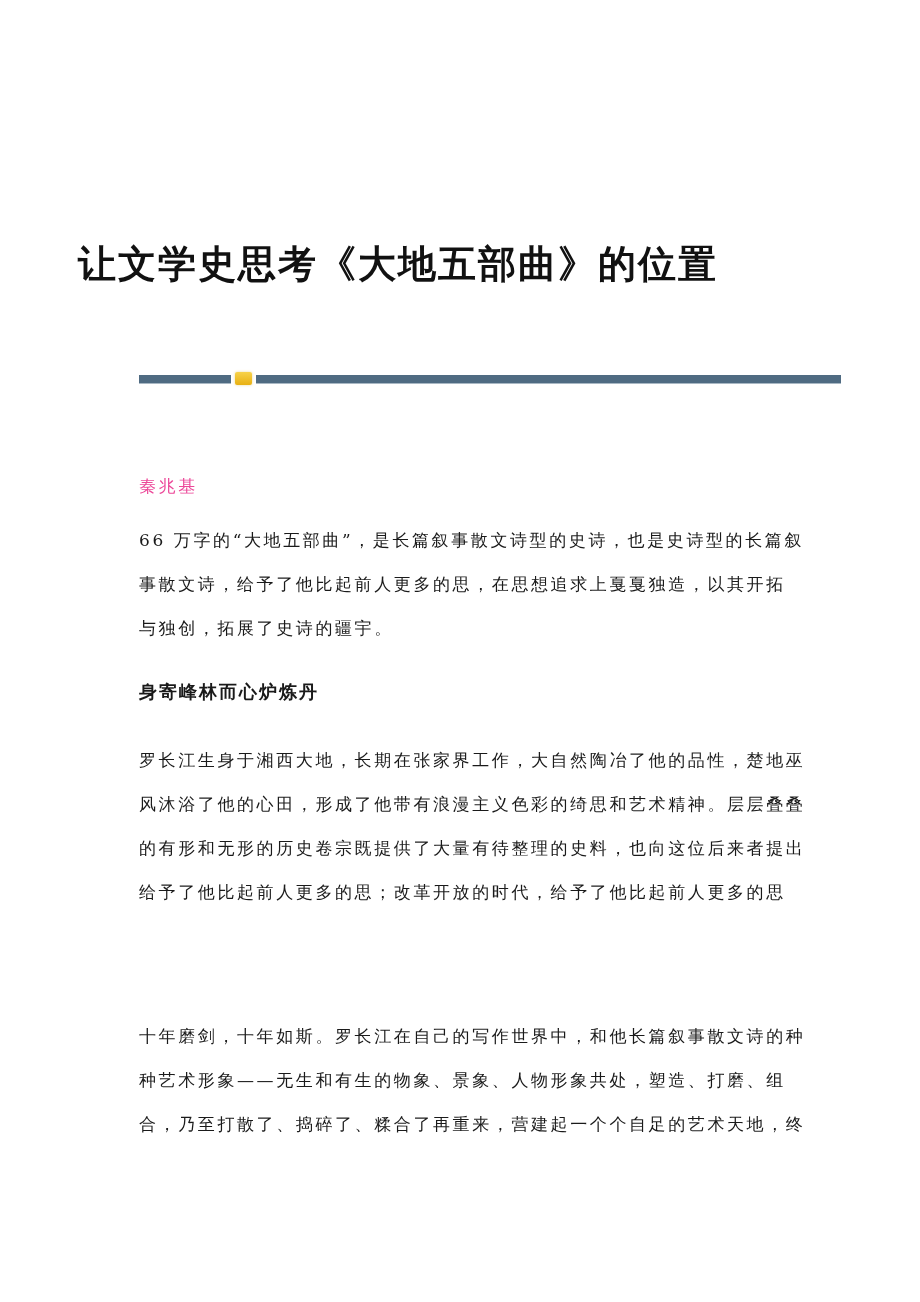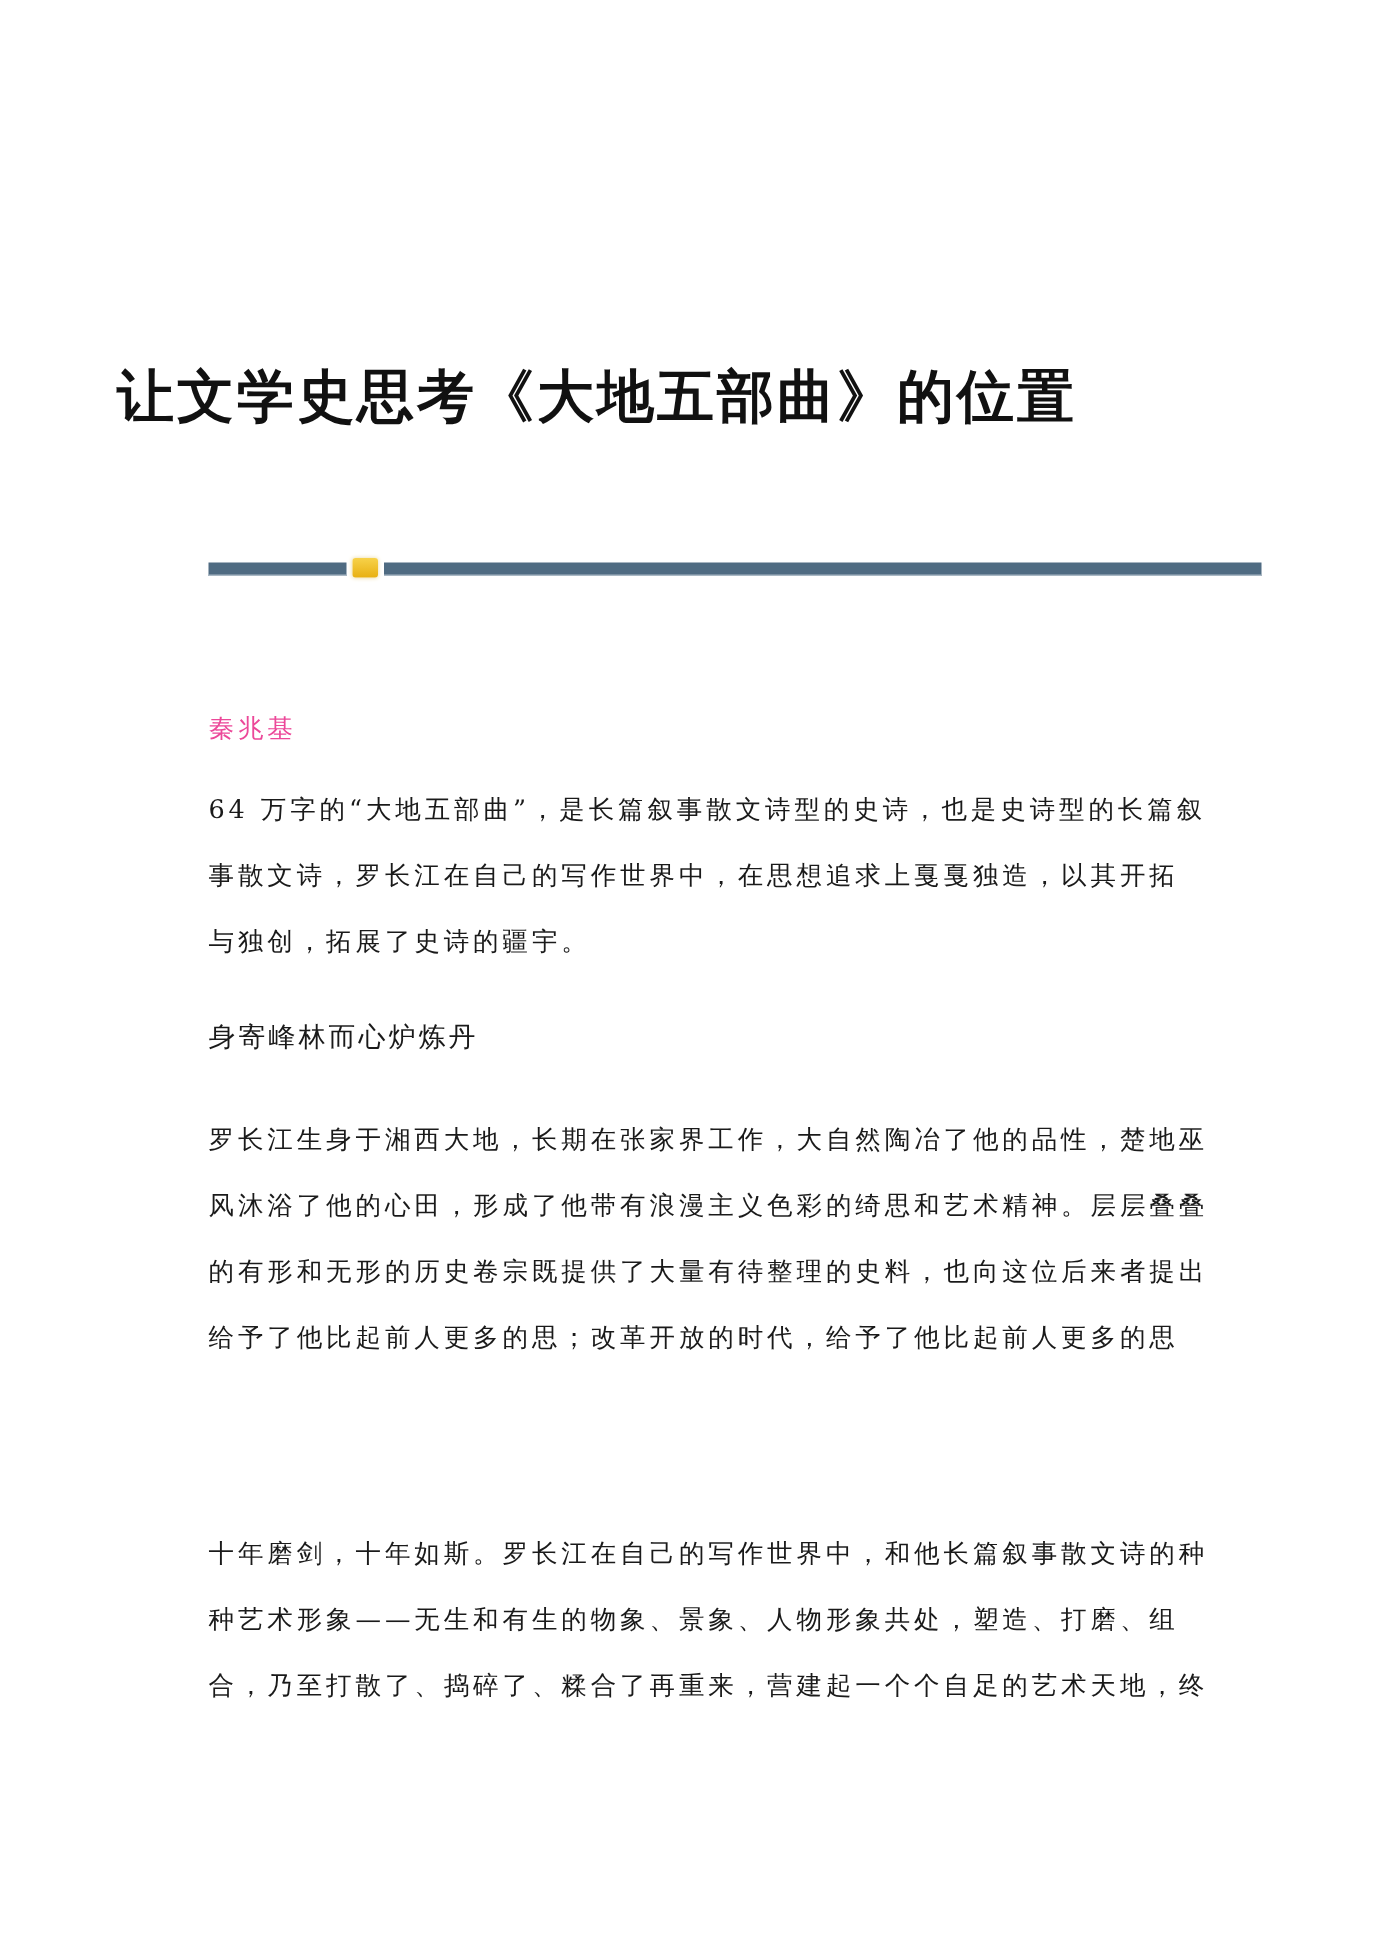--- a/index.html
+++ b/index.html
@@ -13,21 +13,21 @@
                   border-bottom: 1px solid #a9b8c4; }
   .divider .seg-left { left: 0; width: 92px; }
   .divider .seg-right { left: 117px; width: 585px; }
   .divider .gem { position: absolute; left: 96px; top: -3px; width: 17px; height: 13px;
                   background: linear-gradient(#f7d24a, #e8b012); border-radius: 2px;
                   box-shadow: 0 0 3px #e9d9a0; }
   .text { position: absolute; left: 139px; width: 640px; font-size: 17px;
           letter-spacing: 2.6px; }
   .line { height: 44px; line-height: 44px; white-space: nowrap; }
   .author { top: 464px; color: #ec4899; }
-  .heading { top: 670px; font-weight: normal; font-size: 18px;
+  .heading { top: 670px; font-weight: bold; font-size: 18px;
              font-family: "DejaVu Sans", sans-serif; letter-spacing: 2px; }
   .p1 { top: 518px; }
   .p2 { top: 738px; text-align: center; }
   .p3 { top: 1014px; }
 </style>
 </head>
 <body>
 
 <h1 class="title">让文学史思考《大地五部曲》的位置</h1>
 
@@ -35,22 +35,22 @@
   <div class="seg seg-left"></div>
   <div class="gem"></div>
   <div class="seg seg-right"></div>
 </div>
 
 <div class="text author">
   <div class="line">秦兆基</div>
 </div>
 
 <div class="text p1">
-  <div class="line">64 万字的“大地五部曲”，是长篇叙事散文诗型的史诗，也是史诗型的长篇叙</div>
-  <div class="line">事散文诗，罗长江在自己的写作世界中，在思想追求上戛戛独造，以其开拓</div>
+  <div class="line">66 万字的“大地五部曲”，是长篇叙事散文诗型的史诗，也是史诗型的长篇叙</div>
+  <div class="line">事散文诗，给予了他比起前人更多的思，在思想追求上戛戛独造，以其开拓</div>
   <div class="line">与独创，拓展了史诗的疆宇。</div>
 </div>
 
 <div class="text heading">
   <div class="line">身寄峰林而心炉炼丹</div>
 </div>
 
 <div class="text p2">
   <div class="line">罗长江生身于湘西大地，长期在张家界工作，大自然陶冶了他的品性，楚地巫</div>
   <div class="line">风沐浴了他的心田，形成了他带有浪漫主义色彩的绮思和艺术精神。层层叠叠</div>

